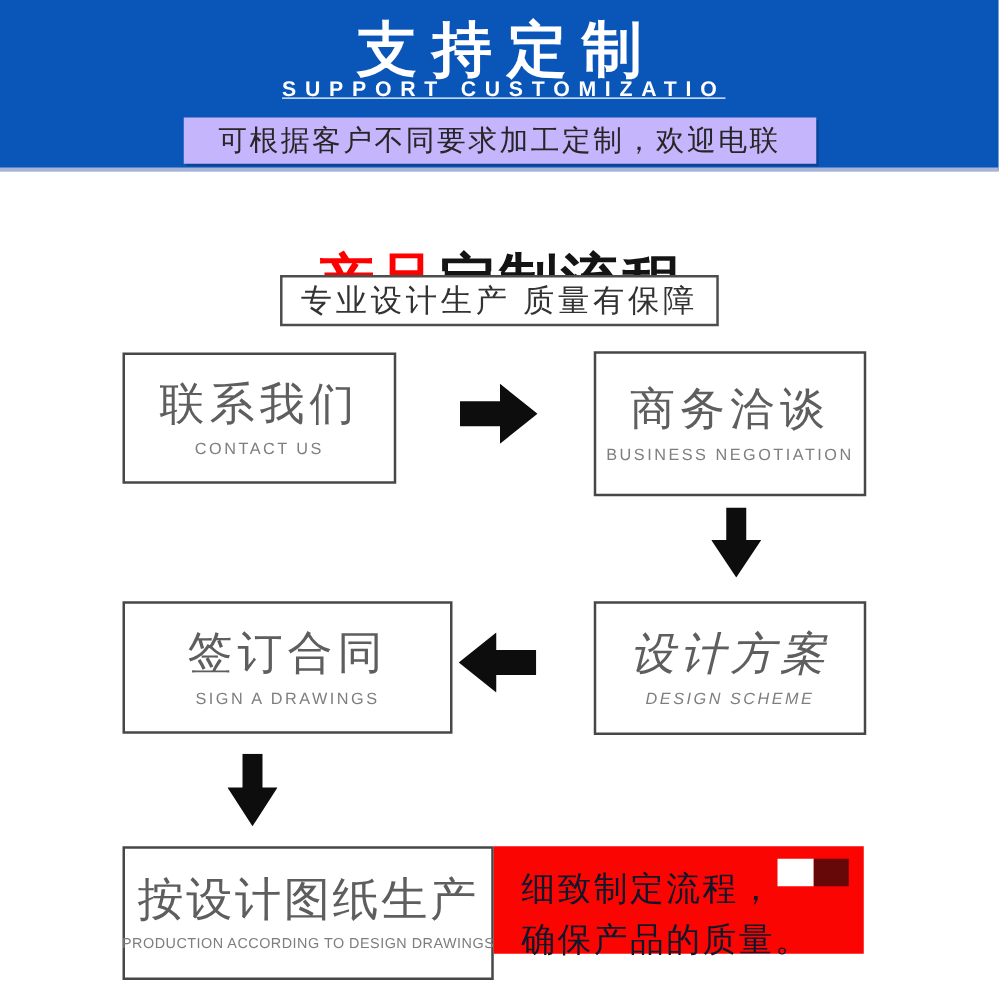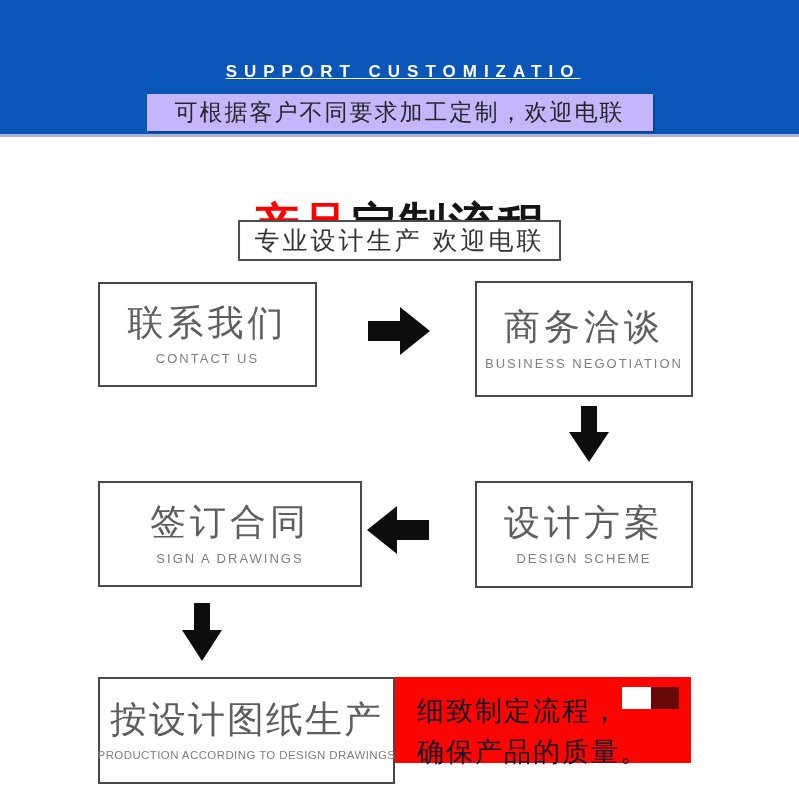--- a/index.html
+++ b/index.html
@@ -36,21 +36,21 @@
 
   
   .flow-box{position:absolute;background:#fff;border:2px solid #474747;
     display:flex;flex-direction:column;align-items:center;justify-content:center;text-align:center;}
   .flow-zh{font-size:36px;color:#5e5e5e;letter-spacing:4px;white-space:nowrap;line-height:1.1;}
   .flow-en{font-size:13px;color:#7e7e7e;letter-spacing:2px;margin-top:9px;white-space:nowrap;}
 
   .box-contact {left:98px; top:282px;width:219px;height:105px;}
   .box-negoti  {left:475px;top:281px;width:218px;height:116px;}
   .box-contract{left:98px; top:481px;width:264px;height:106px;}
-  .box-design  {left:475px;top:481px;width:218px;height:107px;}
+  .box-design  {left:475px;top:481px;width:218px;height:107px;font-style:italic;}
   .box-produce {left:98px; top:677px;width:297px;height:107px;}
   .box-produce .flow-zh{font-size:37px;letter-spacing:2px;}
   .box-produce .flow-en{font-size:11.5px;letter-spacing:0.4px;margin-top:8px;}
 
   
   .arrow{position:absolute;}
   .arrow svg{display:block;}
   .arrow-right{left:368px;top:307px;}
   .arrow-down-1{left:569px;top:406px;}
   .arrow-left{left:367px;top:506px;}
@@ -64,26 +64,27 @@
   .note-deco{position:absolute;left:227px;top:10px;display:flex;}
   .note-deco .sq-white{width:29px;height:22px;background:#ffffff;}
   .note-deco .sq-dark{width:28px;height:22px;background:#670808;}
 </style>
 </head>
 <body>
 
 <div class="page">
 
   <div class="banner">
+    <div class="banner-title">支持定制</div>
     <div class="banner-sub">SUPPORT CUSTOMIZATIO</div>
     <div class="banner-notice">可根据客户不同要求加工定制，欢迎电联</div>
   </div>
 
   <div class="section-title"><span class="hl">产品</span><span>定制流程</span></div>
-  <div class="tagline-box">专业设计生产 欢迎电联</div>
+  <div class="tagline-box">专业设计生产 质量有保障</div>
 
   <div class="flow-box box-contact">
     <div class="flow-zh">联系我们</div>
     <div class="flow-en">CONTACT US</div>
   </div>
 
   <div class="flow-box box-negoti">
     <div class="flow-zh">商务洽谈</div>
     <div class="flow-en">BUSINESS NEGOTIATION</div>
   </div>

